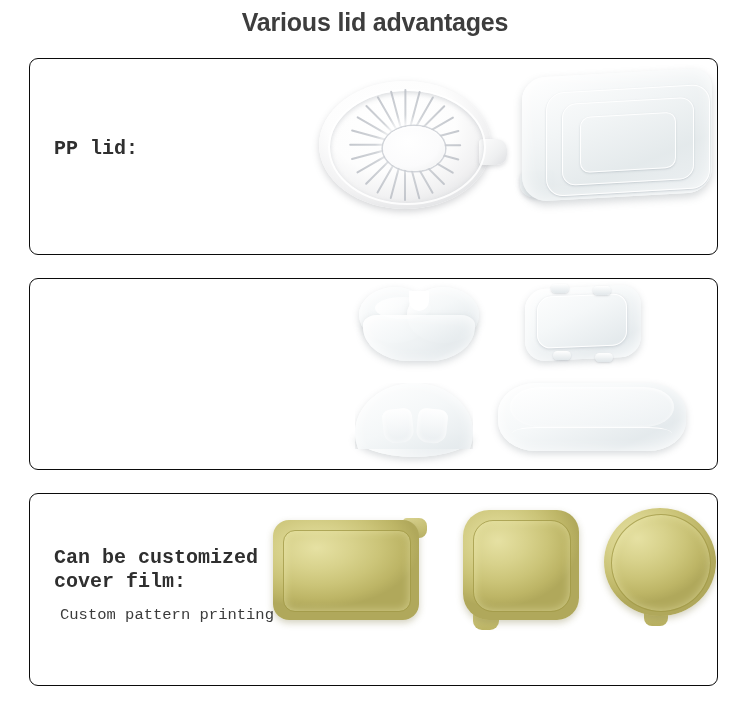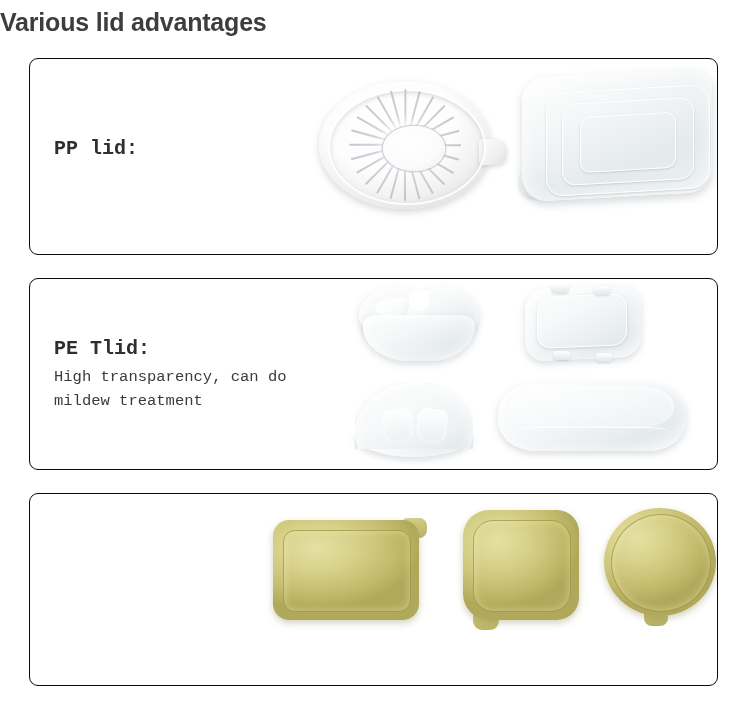--- a/index.html
+++ b/index.html
@@ -16,21 +16,21 @@
     overflow: hidden;
     color: #3a3a3a;
   }
 
   
   .page-title {
     position: absolute;
     top: 8px;
     left: 0;
     width: 750px;
-    text-align: left;
+    text-align: center;
     font-size: 25px;
     font-weight: bold;
     letter-spacing: -0.2px;
     color: #3d3d3d;
   }
 
   
   .panel {
     position: absolute;
     left: 29px;
@@ -340,25 +340,20 @@
     <div class="body">
       <div class="ridge r1"></div>
       <div class="ridge r2"></div>
       <div class="ridge r3"></div>
     </div>
   </div>
 </section>
 
 <section class="panel" id="panel-2">
 
-  <div class="panel-text">
-    <div class="panel-heading">PE Tlid:</div>
-    <div class="panel-desc">High transparency, can do
-mildew treatment</div>
-  </div>
 
   <div class="art pe-heart">
     <div class="lobe lobe-l clear"></div>
     <div class="lobe lobe-r clear"></div>
     <div class="base clear"></div>
     <div class="notch"></div>
     <div class="sheen"></div>
   </div>
 
   <div class="art pe-square">
@@ -379,20 +374,25 @@
 
   <div class="art pe-oval">
     <div class="body clear"></div>
     <div class="top-face"></div>
     <div class="seam"></div>
   </div>
 </section>
 
 <section class="panel" id="panel-3">
 
+  <div class="panel-text">
+    <div class="panel-heading">Can be customized
+cover film:</div>
+    <div class="panel-desc">Custom pattern printing</div>
+  </div>
 
   <div class="art gold-rect">
     <div class="tab"></div>
     <div class="body gold"></div>
     <div class="gold-edge inner"></div>
   </div>
 
   <div class="art gold-square">
     <div class="tab"></div>
     <div class="body gold"></div>

